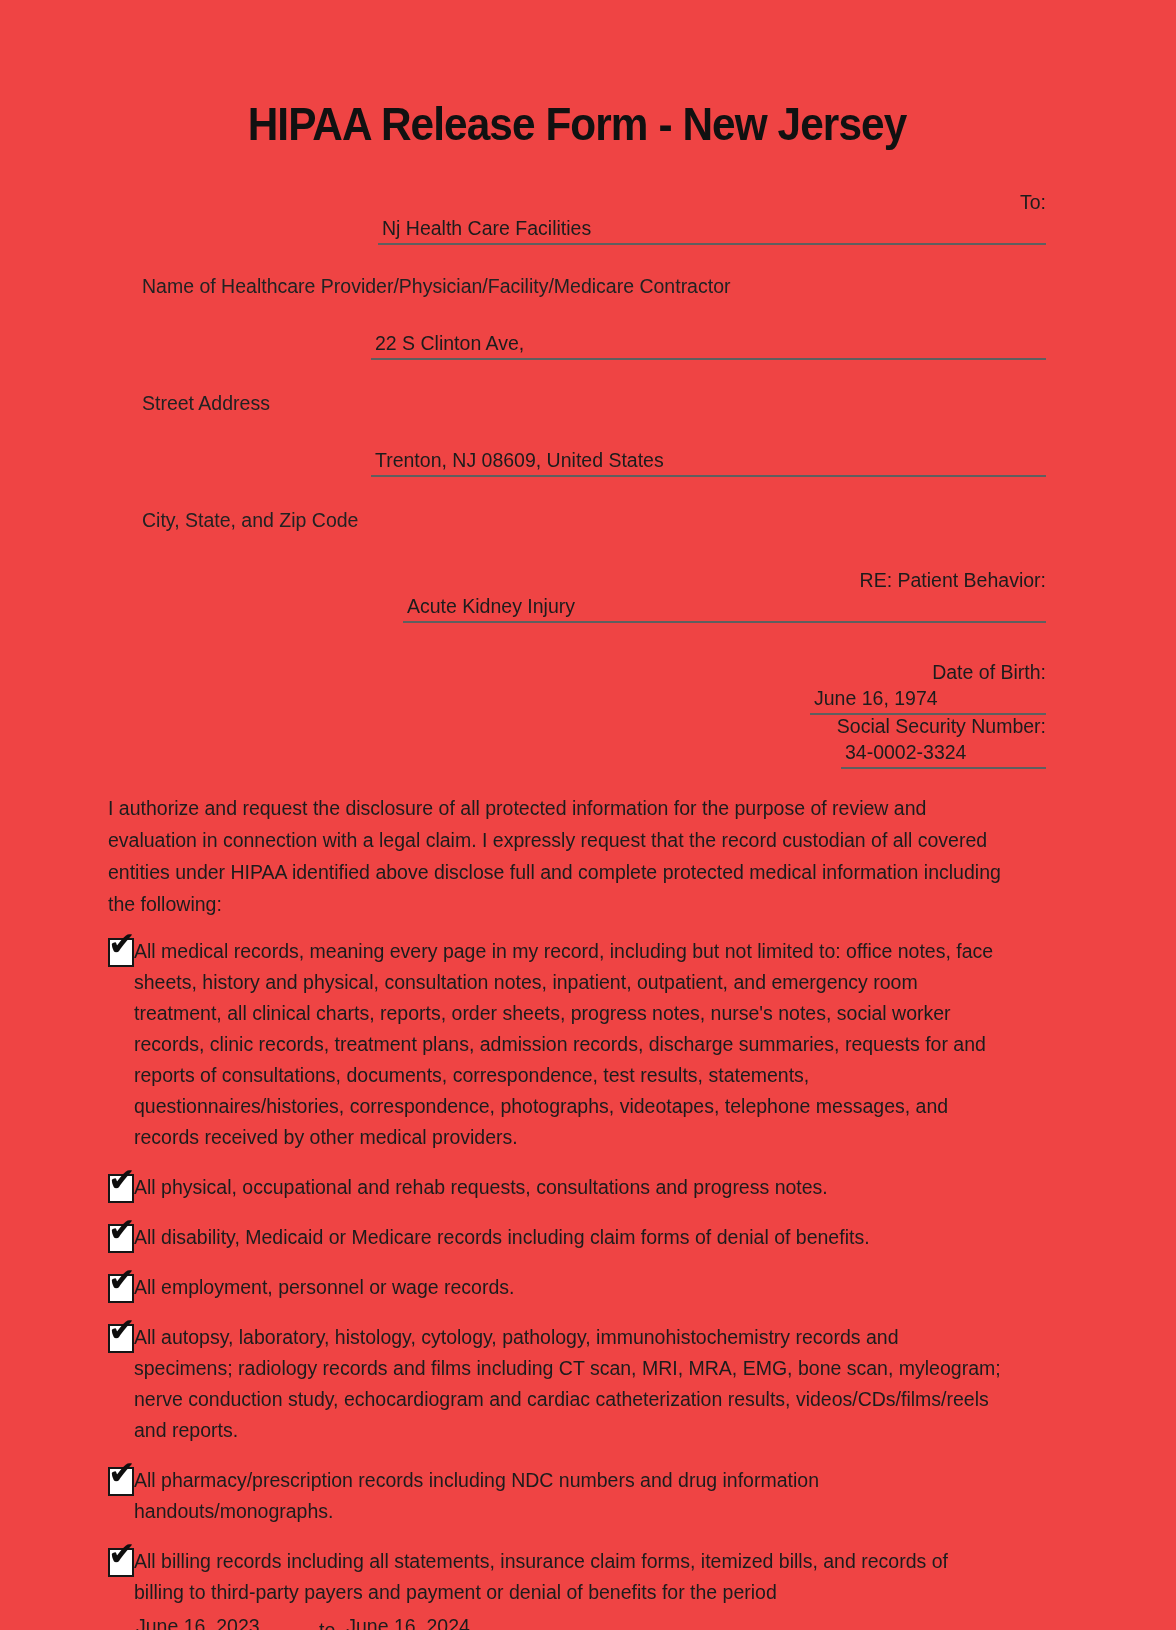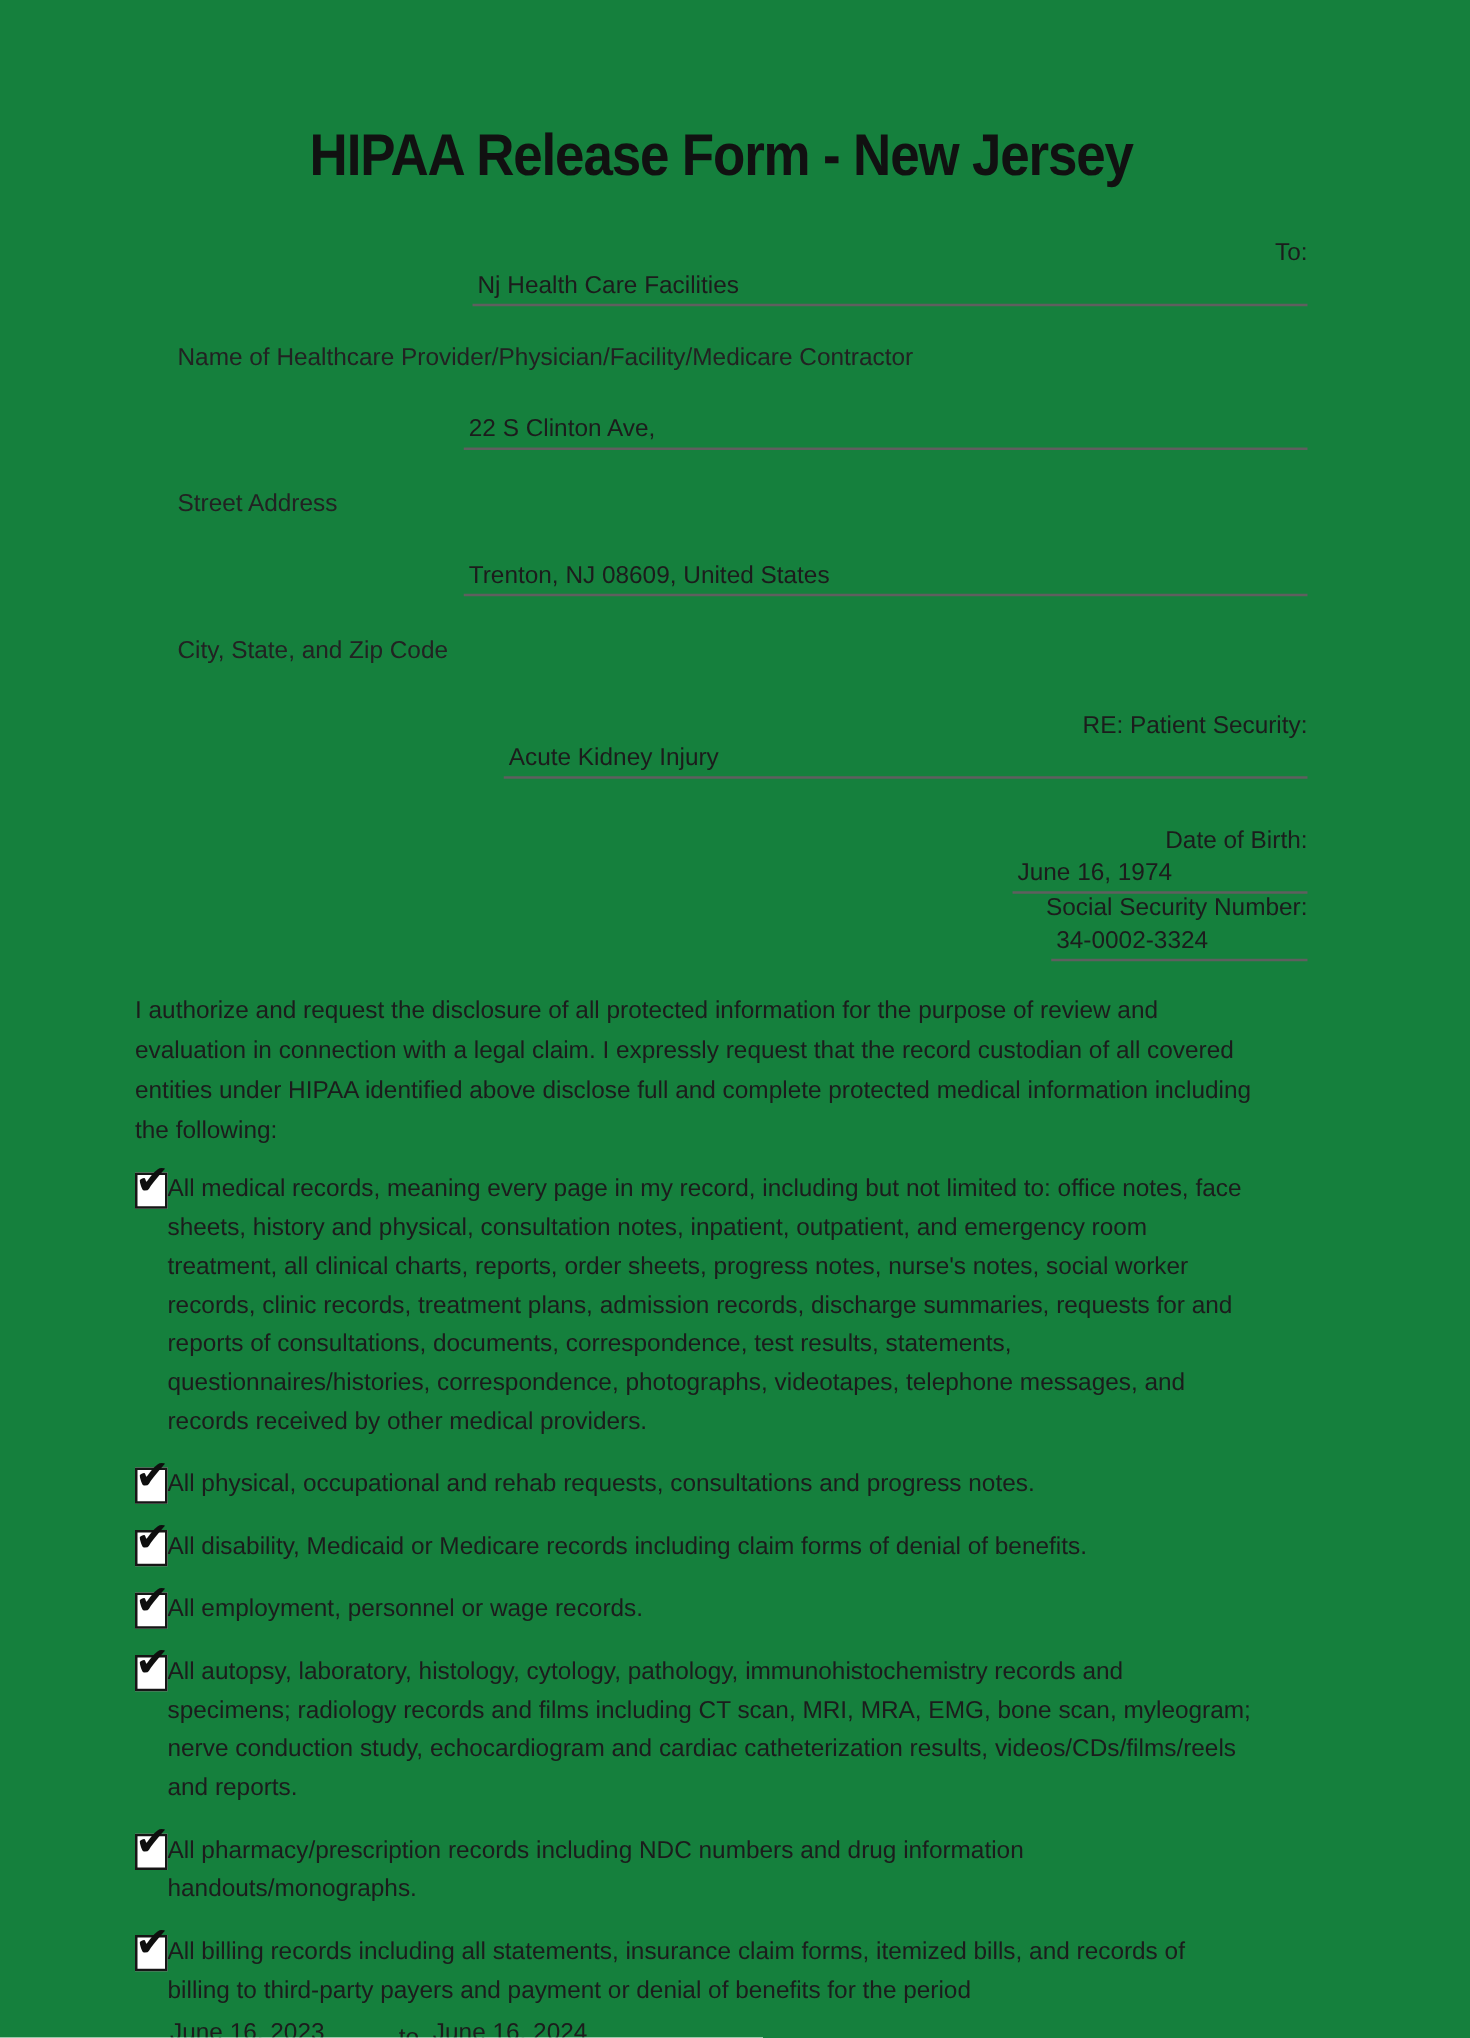--- a/index.html
+++ b/index.html
@@ -1,21 +1,21 @@
 <!DOCTYPE html>
 <html><head>
 <meta charset="utf-8">
 <style>
   html, body { margin: 0; padding: 0; background: #ffffff; }
   .page {
     position: relative;
     width: 1176px;
     height: 1630px;
     margin: 0 auto;
-    background: #15803d;
+    background: #ef4444;
     box-sizing: border-box;
     padding: 96px 130px 0 108px;
     font-family: "Liberation Sans", sans-serif;
     font-size: 19.5px;
     color: #1c1c1c;
     overflow: hidden;
   }
   .title {
     margin: 0 0 40px 0;
     text-align: center;
@@ -104,21 +104,21 @@
     <span class="fill-line"><span>22 S Clinton Ave,</span></span>
   </div>
   <div class="caption">Street Address</div>
 
   <div class="row addr-row">
     <span class="fill-line"><span>Trenton, NJ 08609, United States</span></span>
   </div>
   <div class="caption last">City, State, and Zip Code</div>
 
   <div class="row re-row">
-    <span class="to-label">RE: Patient Security:</span>
+    <span class="to-label">RE: Patient Behavior:</span>
     <span class="fill-line"><span>Acute Kidney Injury</span></span>
   </div>
 
   <div class="row dob-row">
     <span class="label">Date of Birth:</span>
     <span class="fill-line dob-line"><span>June 16, 1974</span></span>
     <span class="label ssn-label">Social Security Number:</span>
     <span class="fill-line ssn-line"><span>34-0002-3324</span></span>
   </div>
 

